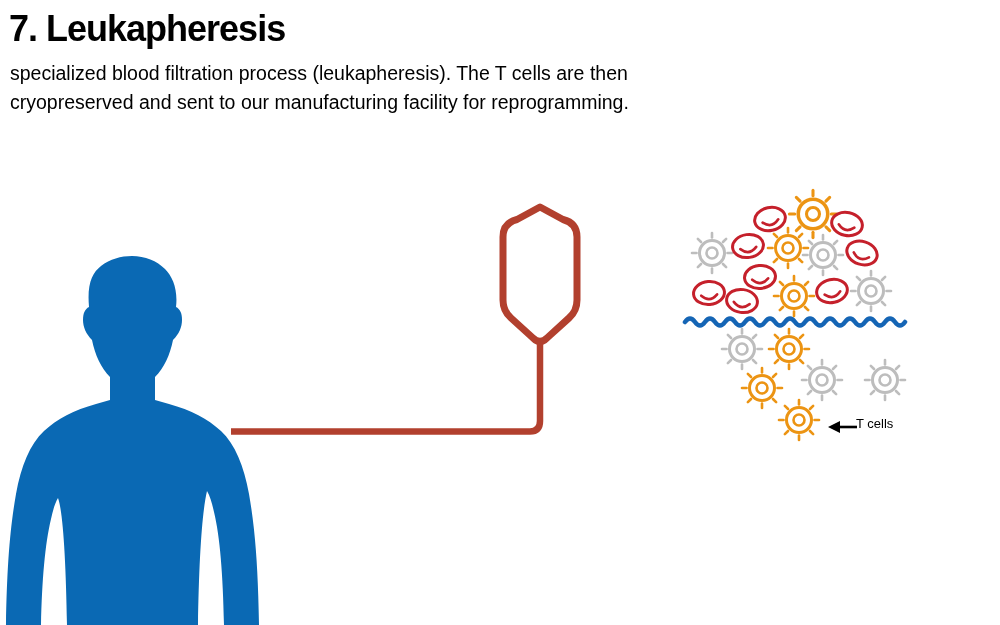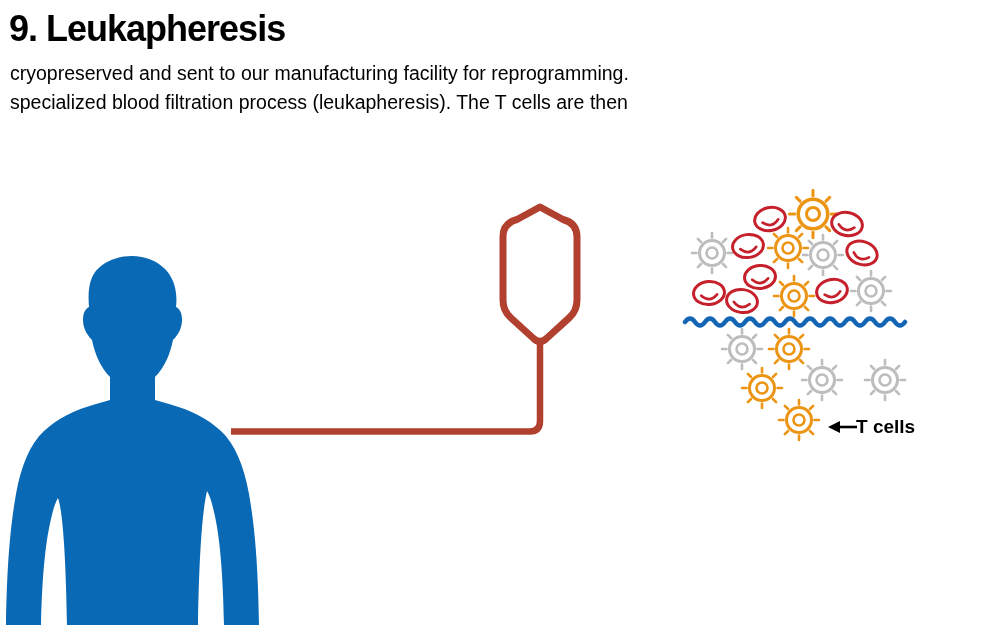--- a/index.html
+++ b/index.html
@@ -14,34 +14,34 @@
   }
   .desc{
     position:absolute;left:10px;top:59px;margin:0;
     font-size:19.5px;line-height:29px;color:var(--text_black,#000);
     white-space:nowrap;
   }
   .desc div{height:29px;}
   #art{position:absolute;left:0;top:0;}
   .tcells-label{
     position:absolute;left:856px;top:416px;
-    font-size:19px;font-weight:bold;color:var(--text_black,#000);
+    font-size:13px;font-weight:normal;color:var(--text_black,#000);
     white-space:nowrap;
   }
 </style>
 </head>
 <body>
 
 <div id="stage">
 
-  <h1 class="title">9. Leukapheresis</h1>
+  <h1 class="title">7. Leukapheresis</h1>
 
   <div class="desc">
+    <div>specialized blood filtration process (leukapheresis). The T cells are then</div>
     <div>cryopreserved and sent to our manufacturing facility for reprogramming.</div>
-    <div>specialized blood filtration process (leukapheresis). The T cells are then</div>
   </div>
 
   <svg id="art" width="1000" height="625" viewBox="0 0 1000 625">
 
     <path d="M 231 431.5 L 530 431.5 Q 540 431.5 540 421 L 540 344" fill="none" style="stroke:var(--tube_red)" stroke-width="6.5"></path>
 
     <path d="M 517 219.5 L 540 207 L 563 219.5 Q 577 223 577 237 L 577 300 Q 577 311 569 318 L 547 338 Q 540 345 533 338 L 511 318 Q 503 311 503 300 L 503 237 Q 503 223 517 219.5 Z" fill="none" style="stroke:var(--tube_red)" stroke-width="7" stroke-linejoin="round" stroke-linecap="round"></path>
 
     <path style="fill:var(--patient_blue)" stroke="none" d="M 6 625
              C 7 566 10 528 16 494

